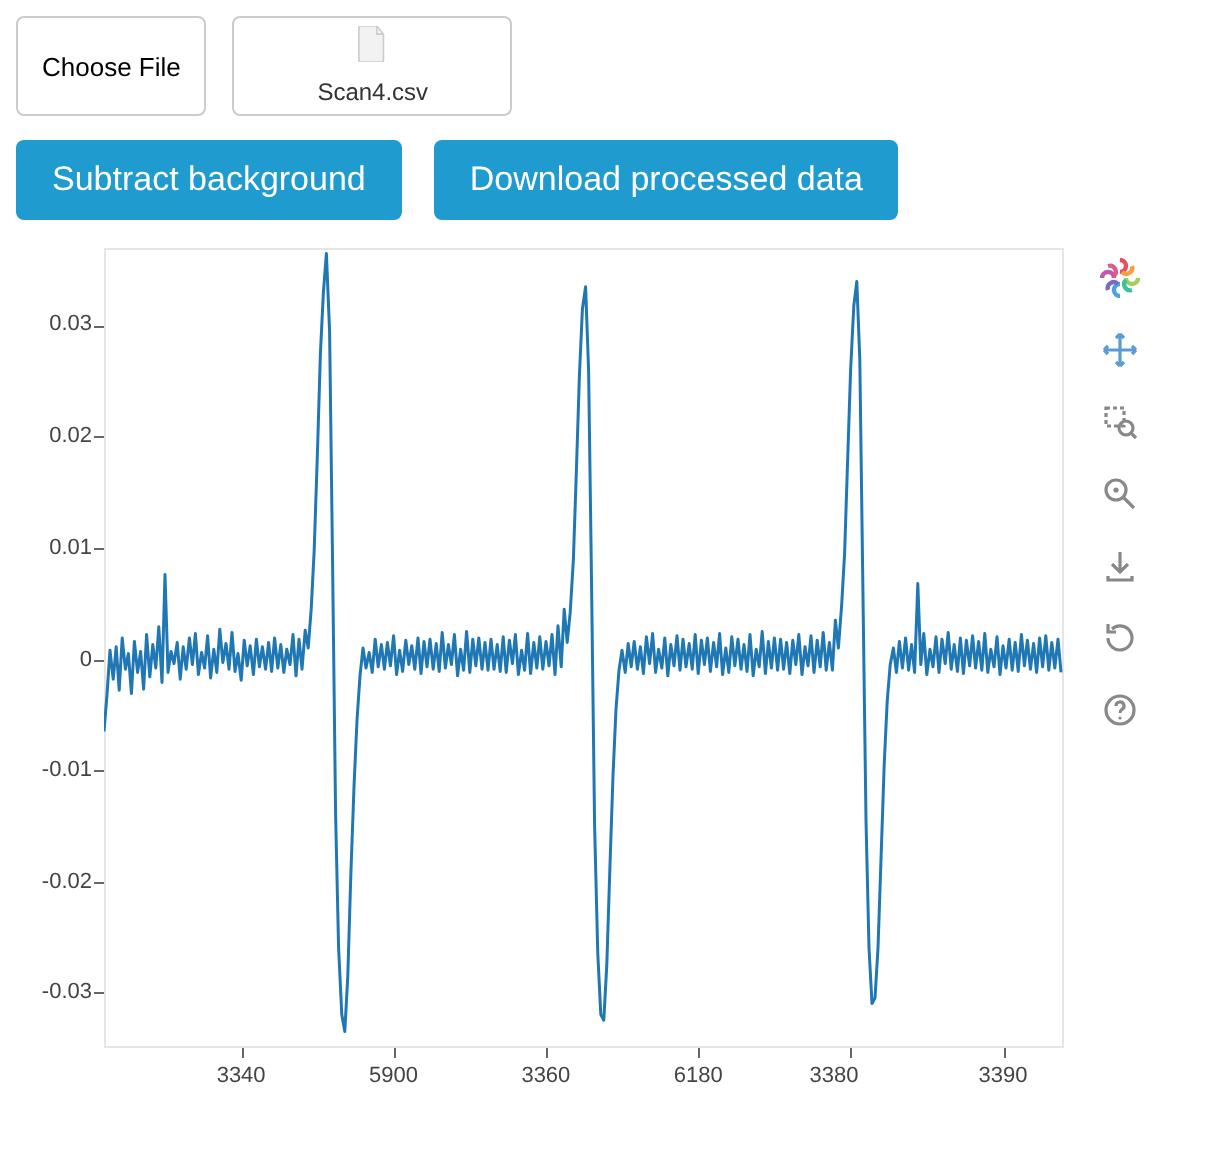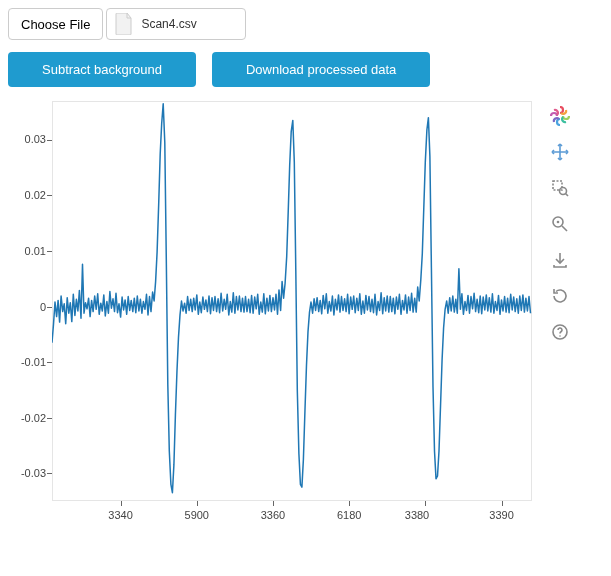--- a/index.html
+++ b/index.html
@@ -7,55 +7,56 @@
     margin: 0;
     padding: 8px;
     font-family: -apple-system, BlinkMacSystemFont, "Segoe UI", Helvetica, Arial, sans-serif;
     font-size: 13px;
     background: #fff;
     color: #333;
   }
   .file-row {
     display: flex;
     align-items: stretch;
-    gap: 3px;
+    gap: 13px;
     margin-bottom: 12px;
   }
   .choose-file {
     border: 1px solid #ccc;
     border-radius: 4px;
     background: #fff;
     padding: 6px 12px;
     font-size: 13px;
     cursor: pointer;
   }
   .file-display {
     display: flex;
     align-items: center;
     gap: 8px;
     border: 1px solid #ccc;
     border-radius: 4px;
     padding: 4px 8px;
     min-width: 140px;
     background: #fff;
+    flex-direction: column;
   }
   .file-display svg { flex:0 0 18px; }
   .file-name { font-size: 12px; }
   .btn-row {
     display: flex;
     gap: 16px;
     margin-bottom: 14px;
   }
   .btn {
     background: #1F9BCF;
     color: #fff;
     border: none;
     border-radius: 4px;
-    padding: 10px 34px;
-    font-size: 13px;
+    padding: 10px 18px;
+    font-size: 17px;
     cursor: pointer;
   }
   .stage {
     display: flex;
     align-items: flex-start;
   }
   .plot-wrap {
     position: relative;
     width: 530px;
     height: 440px;

